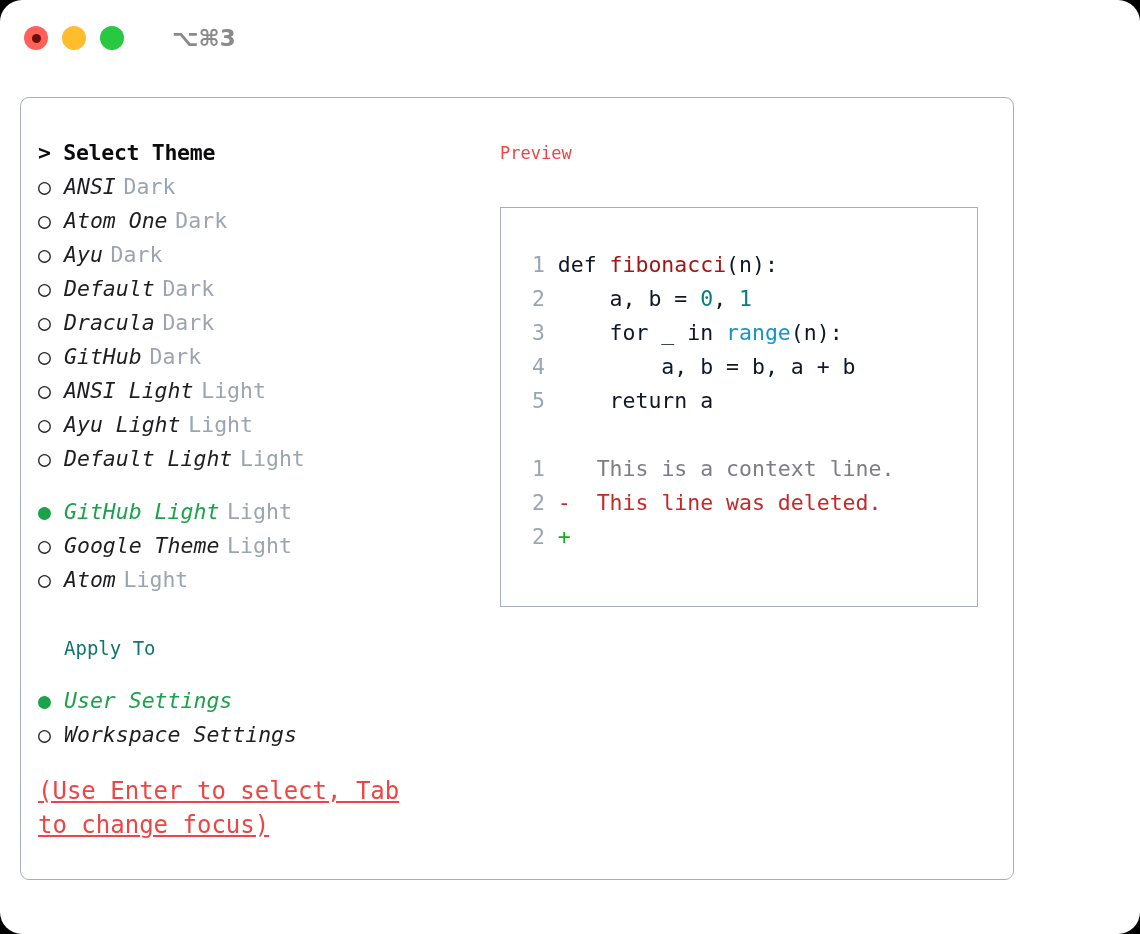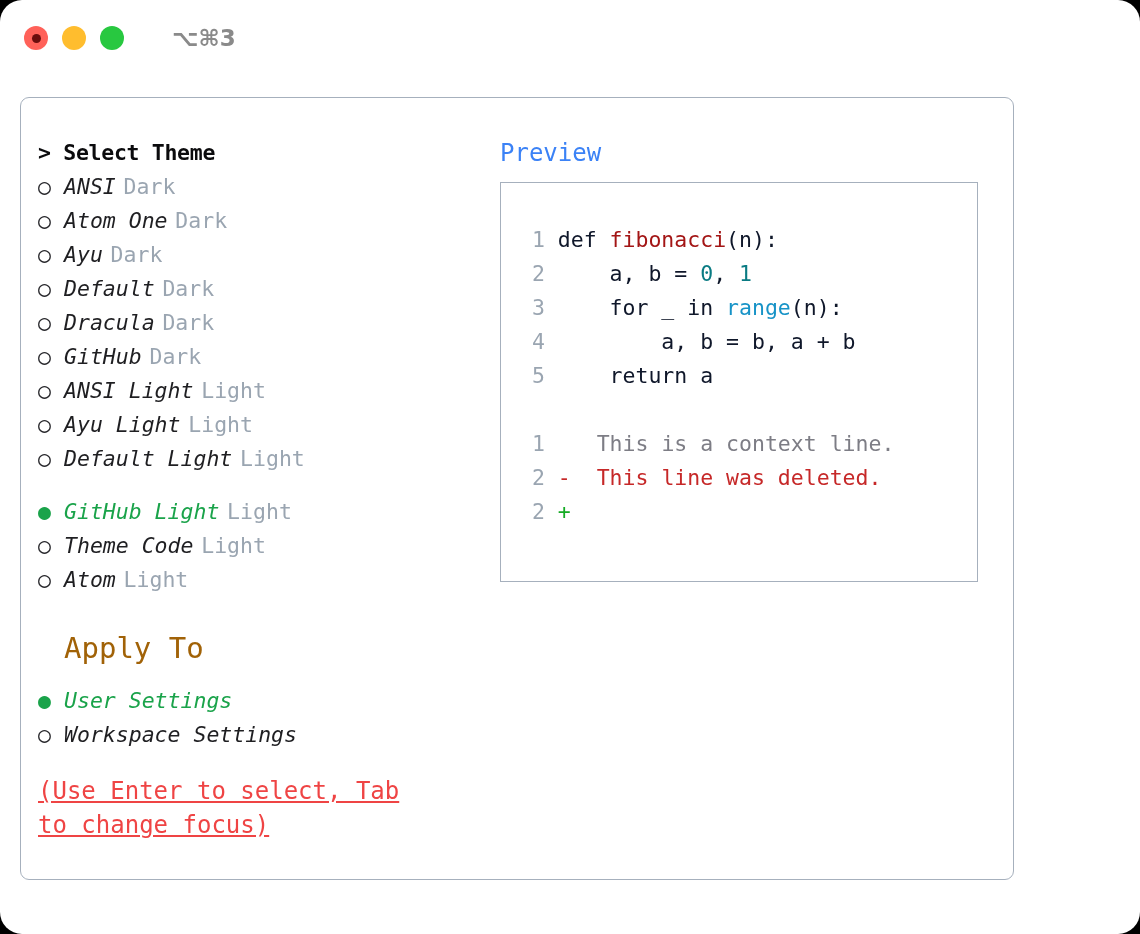--- a/index.html
+++ b/index.html
@@ -119,23 +119,23 @@
   .bullet.filled { color: #1aa34a; }
 
   .label { color: #1f1f22; font-style: italic; }
   .label.selected { color: #1aa34a; margin-top: 19px; }
   .category {
     color: #9aa5b1;
     margin-left: 0.6ch;
   }
 
   .section-head {
-    font-size: 29px;
-    line-height: 34px;
-    color: #a16207;
+    font-size: 19px;
+    line-height: 34px;
+    color: #0f766e;
     padding-left: 26px;
     white-space: pre;
   }
 
   .spacer { height: 34px; }
   .spacer-sm { height: 22px; }
 
   .hint {
     font-size: 24px;
     line-height: 34px;
@@ -146,24 +146,24 @@
   }
 
   
   .right-col {
     position: absolute;
     left: 479px;
     top: 38px;
     width: 480px;
   }
   .preview-title {
-    font-size: 24px;
-    line-height: 34px;
-    color: #3b82f6;
-    margin-bottom: 12px;
+    font-size: 17px;
+    line-height: 34px;
+    color: #ef4444;
+    margin-bottom: 37px;
   }
   .preview-box {
     border: 1px solid #a6b0bd;
     width: 478px;
     height: 400px;
     box-sizing: border-box;
     background: #ffffff;
     padding: 40px 0 0 18px;
   }
   .code-line {
@@ -260,21 +260,21 @@
           <span class="label">Default Light</span>
           <span class="category">Light</span>
         </div>
         <div class="row">
           <span class="bullet filled">●</span>
           <span class="label selected">GitHub Light</span>
           <span class="category">Light</span>
         </div>
         <div class="row">
           <span class="bullet empty">○</span>
-          <span class="label">Theme Code</span>
+          <span class="label">Google Theme</span>
           <span class="category">Light</span>
         </div>
         <div class="row">
           <span class="bullet empty">○</span>
           <span class="label">Atom</span>
           <span class="category">Light</span>
         </div>
 
         <div class="spacer"></div>
 

